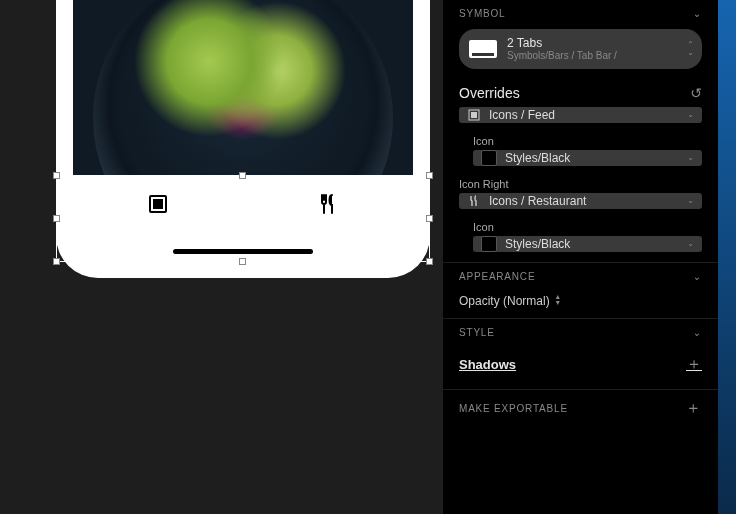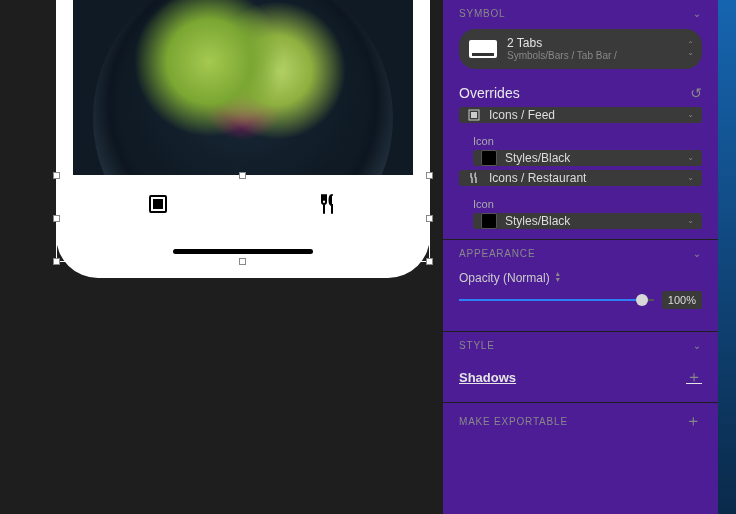--- a/index.html
+++ b/index.html
@@ -20,21 +20,21 @@
   .tab-icon { width: 24px; height: 24px; display:flex; align-items:center; justify-content:center; }
   .home-indicator { position: absolute; bottom: 24px; left: 50%; transform: translateX(-50%); width: 140px; height: 5px; background: #000; border-radius: 3px; }
   
   .sel-box { position:absolute; border:1px solid #fff; }
   .sel-outer { top:175px; left:56px; width:374px; height:87px; }
   .handle { position:absolute; width:7px; height:7px; background:#fff; border:1px solid #888; }
   .h-tl{top:-4px;left:-4px} .h-tr{top:-4px;right:-4px} .h-bl{bottom:-4px;left:-4px} .h-br{bottom:-4px;right:-4px}
   .h-tc{top:-4px;left:50%;margin-left:-4px} .h-bc{bottom:-4px;left:50%;margin-left:-4px}
   .h-lc{left:-4px;top:50%;margin-top:-4px} .h-rc{right:-4px;top:50%;margin-top:-4px}
   
-  .sidebar { width: 275px; height: 514px; background: #4c1d95; color: #aaa; font-size: 12px; overflow-y: hidden; padding: 0; }
+  .sidebar { width: 275px; height: 514px; background: #000000; color: #aaa; font-size: 12px; overflow-y: hidden; padding: 0; }
   .rightgap { width: 18px; height:514px; background: linear-gradient(180deg,#1665b0,#0a2a4a);}
   .section-header { display:flex; justify-content:space-between; align-items:center; color:#888; font-size:10px; letter-spacing:0.8px; padding: 8px 16px; text-transform:uppercase; cursor:pointer;}
   .section-header.sub { padding: 8px 16px 4px; color:#e5e5e5; font-size:13px; letter-spacing:0; text-transform:none; font-weight:600;text-decoration:underline;}
   
   .symbol-row { background:#3a3a3a; margin: 2px 16px 10px; border-radius:16px; padding:7px 10px; display:flex; align-items:center; gap:10px; cursor:pointer; position:relative;}
   .symbol-thumb { width:28px; height:18px; background:#fff; border-radius:2px; position:relative;}
   .symbol-thumb::after{content:"";position:absolute;bottom:2px;left:3px;right:3px;height:3px;background:#333;}
   .symbol-text { display:flex; flex-direction:column; line-height:1.2;}
   .symbol-title { color:#e5e5e5; font-size:12px;}
   .symbol-sub { color:#888; font-size:10px;}
@@ -129,20 +129,21 @@
     <span class="val">Icons / Feed</span>
     <span class="chev">⌄</span>
   </div>
   <div class="field-label indent">Icon</div>
   <div class="dropdown indent">
     <span class="swatch"></span>
     <span class="val">Styles/Black</span>
     <span class="chev">⌄</span>
   </div>
 
+  <div class="field-label">Icon Right</div>
   <div class="dropdown">
     <span class="dd-icon">
         <svg width="12" height="12" viewBox="0 0 12 12">
           <path d="M3 1v4l1 1v5M8 1c-1 0-1 2-1 3s0 2 1 2v5" stroke="#ccc" stroke-width="1.4" fill="none"></path>
         </svg>
       </span>
     <span class="val">Icons / Restaurant</span>
     <span class="chev">⌄</span>
   </div>
   <div class="field-label indent">Icon</div>
@@ -157,28 +158,20 @@
     <span>APPEARANCE</span>
     <span>⌄</span>
   </div>
   <div class="opacity-row">
     <span class="opacity-label">Opacity (Normal)</span>
     <span class="stepper">
         <span>▴</span>
         <span>▾</span>
       </span>
   </div>
-  <div class="slider-row">
-    <div class="slider">
-      <div class="slider-track"></div>
-        <div class="slider-fill"></div>
-        <div class="slider-thumb"></div>
-    </div>
-    <div class="pct-box">100%</div>
-  </div>
 
   <div class="divider"></div>
   <div class="section-header">
     <span>STYLE</span>
     <span>⌄</span>
   </div>
   <div class="section-header sub">
     <span>Shadows</span>
     <span style="color:#888;font-size:16px;font-weight:300;">＋</span>
   </div>

